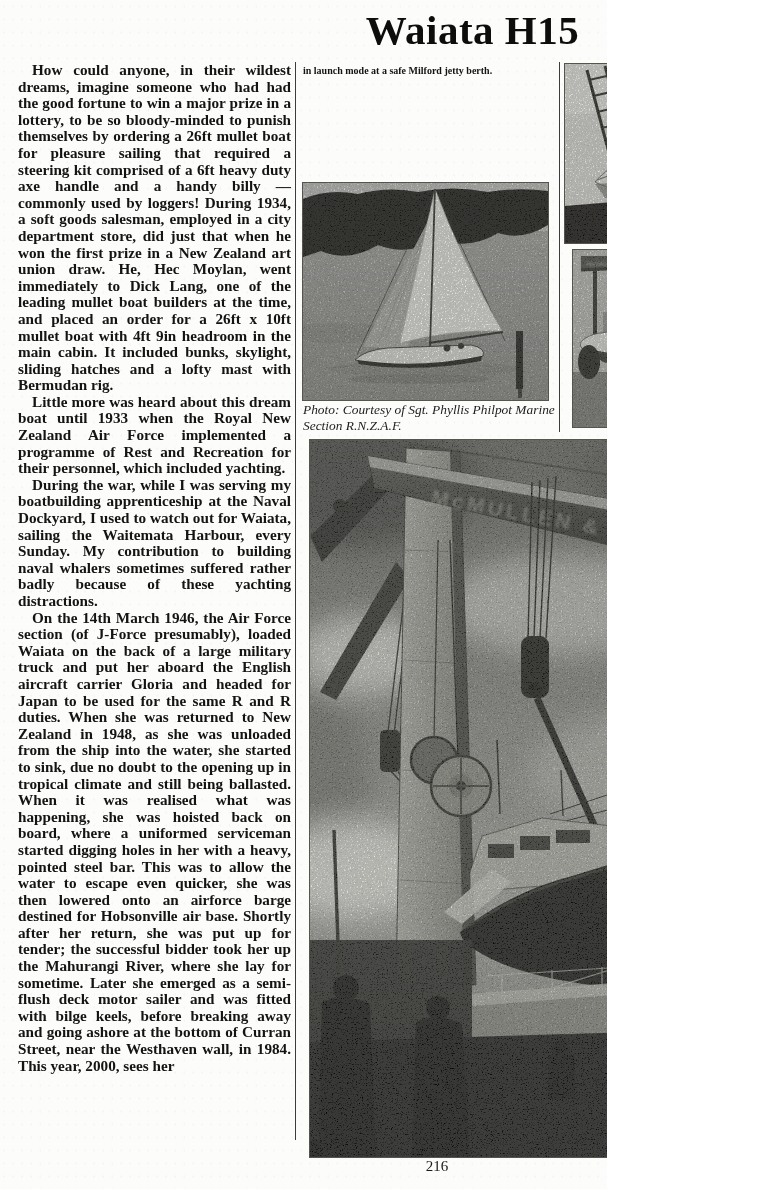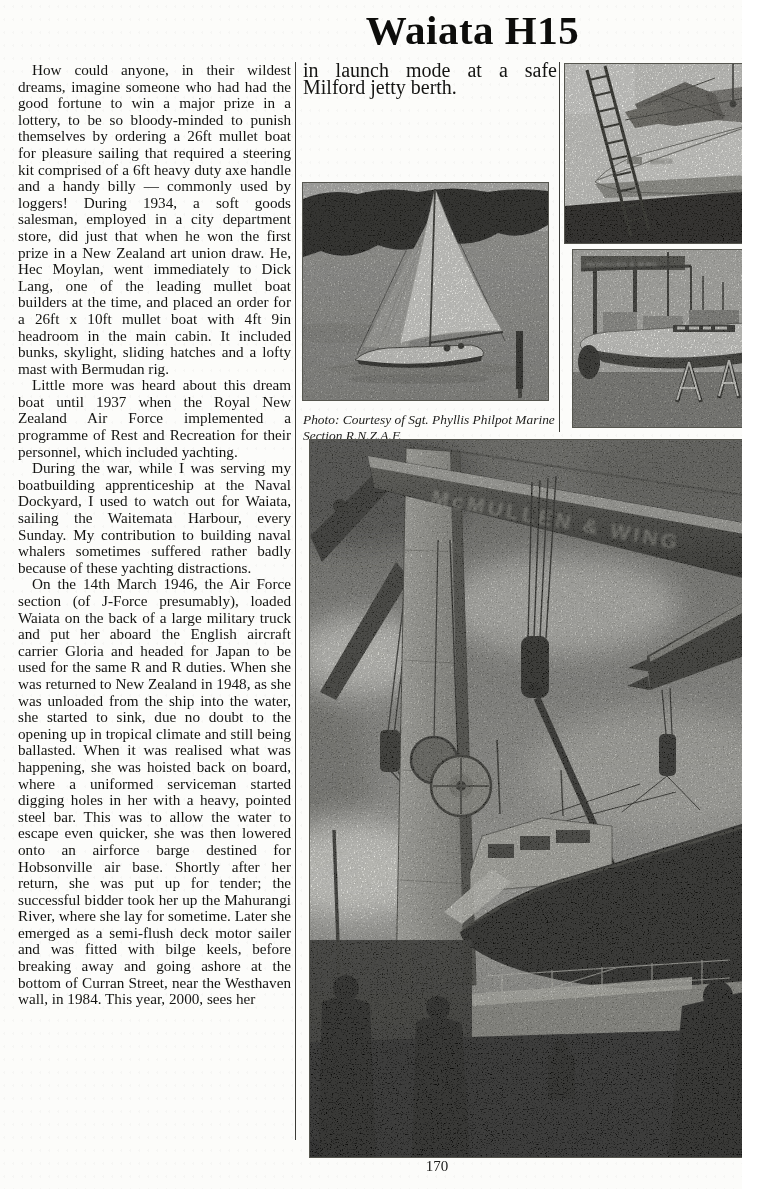--- a/index.html
+++ b/index.html
@@ -1,44 +1,44 @@
 <!DOCTYPE html>
 <html><head>
 <meta charset="utf-8">
 <style>
   html,body{margin:0;padding:0;background:#ffffff;}
   .page{
-    position:relative;width:742px;height:1189px;overflow:hidden;
+    position:relative;width:607px;height:1189px;overflow:hidden;
     background:#fcfcfa;
     background-image:radial-gradient(rgba(0,0,0,0.025) 1px, transparent 1px);
     background-size:9px 13px;
     font-family:"Liberation Serif","DejaVu Serif",serif;
     color:#141412;
   }
   .title{
     position:absolute;left:300px;top:6px;width:345px;text-align:center;
     font-size:41px;font-weight:bold;letter-spacing:0.5px;color:#0d0d0b;
   }
-  .col{position:absolute;text-align:justify;}
+  .col{position:absolute;text-align:justify;font-weight:bold;}
   .col-left{left:18px;top:62px;width:273px;font-size:15.2px;line-height:16.6px;}
-  .col-mid{left:303px;top:62px;width:254px;font-size:20px;line-height:17.4px;}
+  .col-mid{left:303px;top:62px;width:254px;font-size:10px;line-height:17.4px;}
   .col p{margin:0;text-indent:14px;}
   .col p.noindent{text-indent:0;}
   .vrule{position:absolute;width:1px;background:#3c3c38;}
   .vrule.r1{left:295px;top:62px;height:1078px;}
   .vrule.r2{left:559px;top:62px;height:370px;}
   .photo{position:absolute;outline:1px solid #55554e;background:#bdbdb8;}
   .photo svg{display:block;width:100%;height:100%;}
   .ph-sail{left:303px;top:183px;width:245px;height:217px;}
   .ph-ladder{left:565px;top:64px;width:196px;height:179px;}
   .ph-yard{left:573px;top:250px;width:188px;height:177px;}
   .ph-lift{left:310px;top:440px;width:451px;height:717px;}
   .caption{
     position:absolute;left:303px;top:402px;width:252px;
-    font-size:13.4px;line-height:15.8px;font-style:italic;color:#1c1c1a;margin-top:10px;
+    font-size:13.4px;line-height:15.8px;font-style:italic;color:#1c1c1a;
   }
   .pagenum{
     position:absolute;left:407px;top:1158px;width:60px;text-align:center;
     font-size:15px;color:#1a1a18;
   }
 </style>
 </head>
 <body>
 
 <svg width="0" height="0" style="position:absolute" aria-hidden="true">
@@ -84,21 +84,21 @@
 
 <div class="page">
 
   <div class="title">Waiata H15</div>
 
   <div class="vrule r1"></div>
   <div class="vrule r2"></div>
 
   <div class="col col-left">
     <p>How could anyone, in their wildest dreams, imagine someone who had had the good fortune to win a major prize in a lottery, to be so bloody-minded to punish themselves by ordering a 26ft mullet boat for pleasure sailing that required a steering kit comprised of a 6ft heavy duty axe handle and a handy billy — commonly used by loggers! During 1934, a soft goods salesman, employed in a city department store, did just that when he won the first prize in a New Zealand art union draw. He, Hec Moylan, went immediately to Dick Lang, one of the leading mullet boat builders at the time, and placed an order for a 26ft x 10ft mullet boat with 4ft 9in headroom in the main cabin. It included bunks, skylight, sliding hatches and a lofty mast with Bermudan rig.</p>
-    <p>Little more was heard about this dream boat until 1937 when the Royal New Zealand Air Force implemented a programme of Rest and Recreation for their personnel, which included yachting.</p>
+    <p>Little more was heard about this dream boat until 1933 when the Royal New Zealand Air Force implemented a programme of Rest and Recreation for their personnel, which included yachting.</p>
     <p>During the war, while I was serving my boatbuilding apprenticeship at the Naval Dockyard, I used to watch out for Waiata, sailing the Waitemata Harbour, every Sunday. My contribution to building naval whalers sometimes suffered rather badly because of these yachting distractions.</p>
     <p>On the 14th March 1946, the Air Force section (of J-Force presumably), loaded Waiata on the back of a large military truck and put her aboard the English aircraft carrier Gloria and headed for Japan to be used for the same R and R duties. When she was returned to New Zealand in 1948, as she was unloaded from the ship into the water, she started to sink, due no doubt to the opening up in tropical climate and still being ballasted. When it was realised what was happening, she was hoisted back on board, where a uniformed serviceman started digging holes in her with a heavy, pointed steel bar. This was to allow the water to escape even quicker, she was then lowered onto an airforce barge destined for Hobsonville air base. Shortly after her return, she was put up for tender; the successful bidder took her up the Mahurangi River, where she lay for sometime. Later she emerged as a semi-flush deck motor sailer and was fitted with bilge keels, before breaking away and going ashore at the bottom of Curran Street, near the Westhaven wall, in 1984. This year, 2000, sees her</p>
   </div>
 
   <div class="col col-mid">
     <p class="noindent">in launch mode at a safe Milford jetty berth.</p>
   </div>
 
   <figure class="photo ph-sail" style="margin:0">
     <svg viewBox="0 0 245 217" preserveAspectRatio="none">
@@ -345,15 +345,15 @@
           <path d="M372,566 L451,548 L451,717 L358,717 Z"></path>
         <circle cx="251" cy="608" r="8"></circle>
           <rect x="238" y="615" width="27" height="44"></rect>
       </g>
       <rect x="0" y="700" width="9" height="17" fill="#060605"></rect>
       <rect width="451" height="717" filter="url(#gB)" opacity="0.30"></rect>
       <rect width="451" height="717" filter="url(#gW)" opacity="0.20"></rect>
     </svg>
   </figure>
 
-  <div class="pagenum">170</div>
+  <div class="pagenum">216</div>
 
 </div>
 
 </body></html>

